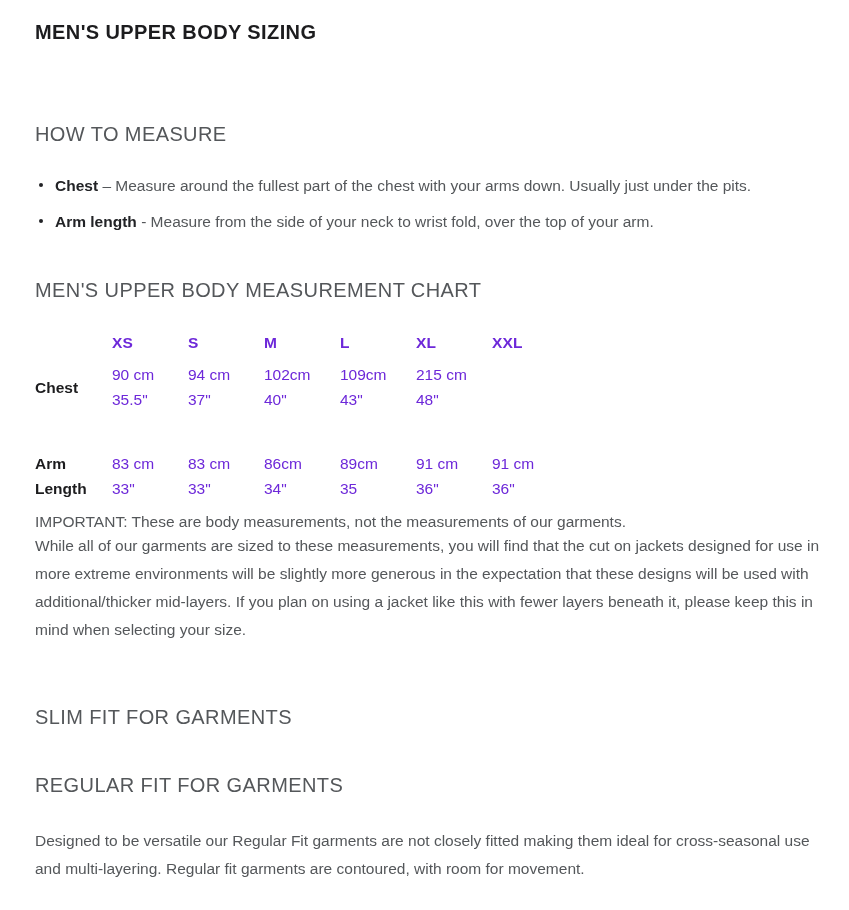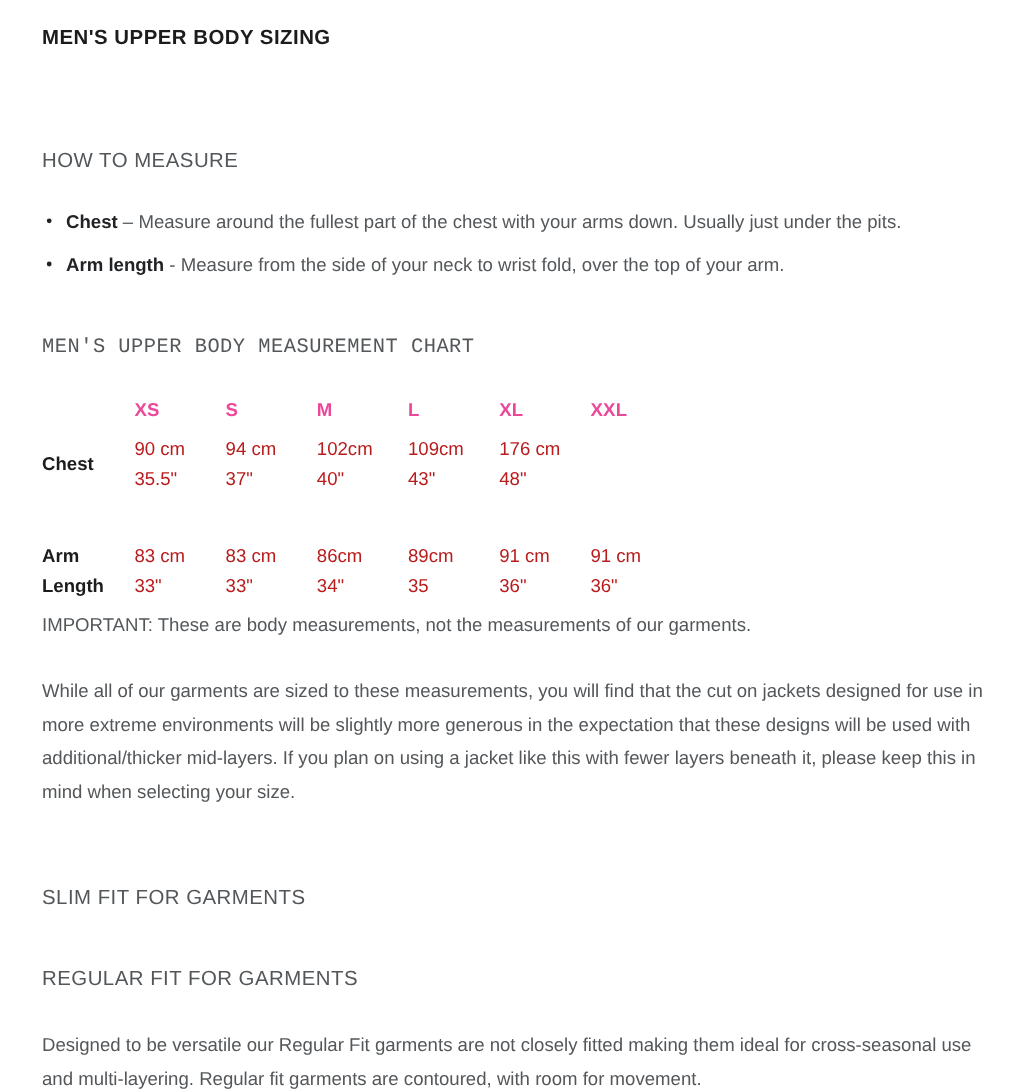--- a/index.html
+++ b/index.html
@@ -8,29 +8,29 @@
     width: 849px;
     height: 910px;
     overflow: hidden;
     font-family: "Liberation Sans", "DejaVu Sans", sans-serif;
     color: #54575a;
     font-size: 15.5px;
   }
   .content { padding: 19px 30px 0 35px; }
 
   h1.page-title {
-    font-size: 17px;
+    font-size: 20px;
     font-weight: 700;
     color: #1c1c1e;
     letter-spacing: 0.4px;
     line-height: 26px;
     margin-bottom: 79px;
   }
   h2.section-heading {
-    font-size: 17px;
+    font-size: 20px;
     font-weight: 400;
     color: #54575a;
     letter-spacing: 0.4px;
     line-height: 20px;
     margin-top: 48px;
   }
 
   
   ul.measure-list { list-style: none; margin: 31px 0 19px 0; }
   ul.measure-list li {
@@ -45,45 +45,45 @@
     width: 4px; height: 4px;
     border-radius: 50%;
     background: #222326;
     margin: 0 12px 0 4px;
     position: relative;
     top: -4px;
   }
   .measure-term { font-weight: 700; color: #222326; }
 
   
-  .chart-section h2 { margin-bottom: 33px; font-family: Liberation Mono, monospace; }
+  .chart-section h2 { margin-bottom: 33px; }
   .size-table { margin-bottom: 10px; }
   .st-row {
     display: grid;
     grid-template-columns: 77px repeat(6, 76px);
   }
   .st-head { margin-bottom: 9px; }
   .st-head .st-cell {
     font-weight: 700;
-    color: #ec4899;
+    color: #6d28d9;
     font-size: 15.5px;
     line-height: 20px;
     letter-spacing: 0.2px;
   }
   .st-label {
     font-weight: 700;
     color: #1c1c1e;
     line-height: 25px;
     align-self: center;
     padding-right: 6px;
   }
-  .st-cell { line-height: 25px; color: #b91c1c; }
+  .st-cell { line-height: 25px; color: #6d28d9; }
   .st-body .st-row + .st-row { margin-top: 39px; }
 
-  p.important-note { line-height: 21px; margin-bottom: 31px; }
+  p.important-note { line-height: 21px; }
   p.body-para { line-height: 28px; max-width: 788px; }
   p.sizing-note { margin-bottom: 63px; }
 
   .fit-section h2 { margin-bottom: 32px; }
   .fit-section { margin-bottom: 31px; }
 </style>
 </head>
 <body>
 
 <main class="content">
@@ -131,21 +131,21 @@
           </div>
           <div class="st-cell">
             <div>102cm</div>
             <div>40"</div>
           </div>
           <div class="st-cell">
             <div>109cm</div>
             <div>43"</div>
           </div>
           <div class="st-cell">
-            <div>176 cm</div>
+            <div>215 cm</div>
             <div>48"</div>
           </div>
         </div>
 
         <div class="st-row">
           <div class="st-label">Arm Length</div>
           <div class="st-cell">
             <div>83 cm</div>
             <div>33"</div>
           </div>

